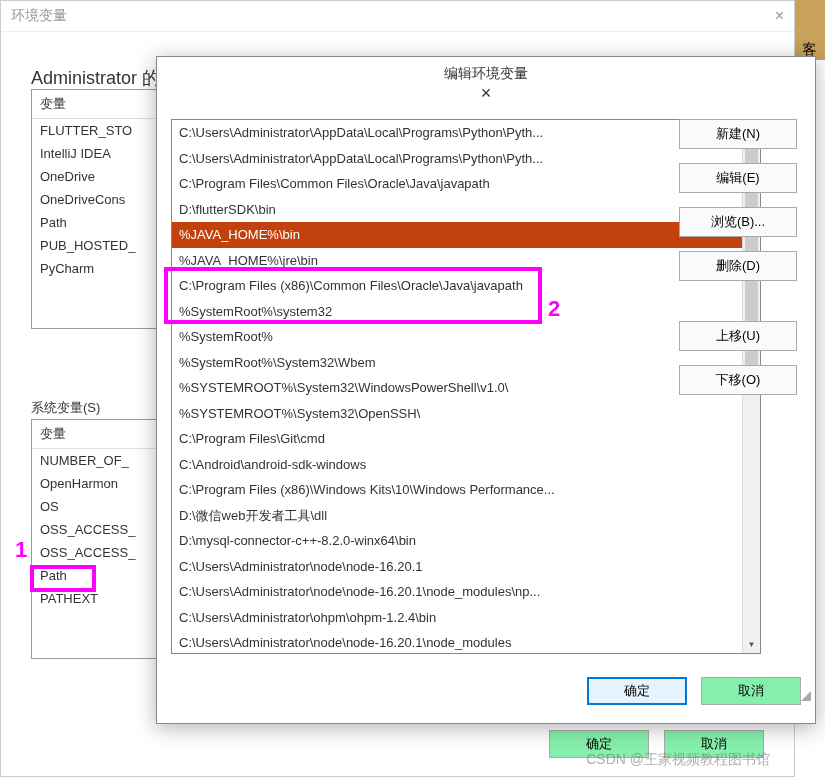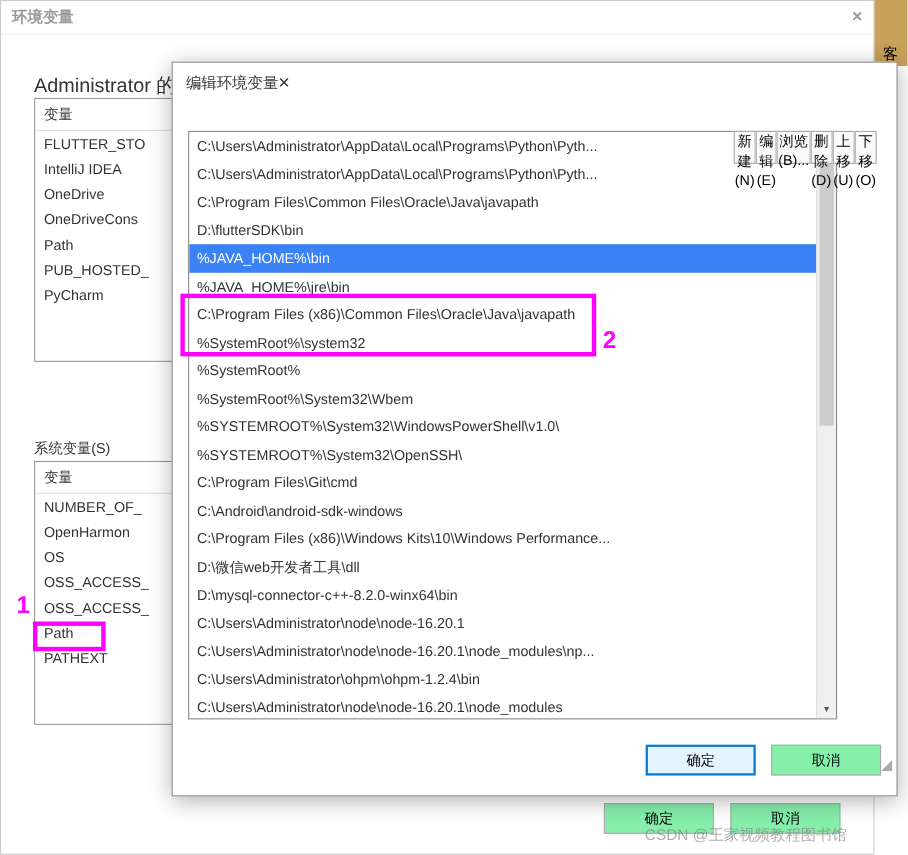--- a/index.html
+++ b/index.html
@@ -1,47 +1,47 @@
 <!DOCTYPE html>
 <html><head>
 <meta charset="utf-8">
 <style>
 * { box-sizing: border-box; margin: 0; padding: 0; font-family: "Microsoft YaHei", "Segoe UI", sans-serif; }
 body { width: 825px; height: 777px; background: #fff; position: relative; overflow: hidden; font-size: 13px; color: #333; }
 
 .parent-dialog { position: absolute; top: 0; left: 0; width: 795px; height: 777px; background: #fff; border: 1px solid #ccc; }
-.parent-title { padding: 6px 10px; font-size: 14px; color: #999; display: flex; justify-content: space-between; align-items: center; border-bottom: 1px solid #eee; font-weight: bold; }
+.parent-title { padding: 6px 10px; font-size: 14px; color: #999; display: flex; justify-content: space-between; align-items: center; border-bottom: 1px solid #eee; }
 .parent-close { font-size: 16px; color: #999; }
 
 .user-vars-label { position: absolute; top: 65px; left: 30px; font-size: 18px; }
 .user-vars-box { position: absolute; top: 88px; left: 30px; width: 750px; height: 240px; border: 1px solid #999; background: #fff; overflow: hidden; }
 .sys-vars-label { position: absolute; top: 398px; left: 30px; font-size: 13px; }
 .sys-vars-box { position: absolute; top: 418px; left: 30px; width: 750px; height: 240px; border: 1px solid #999; background: #fff; overflow: hidden; }
 .col-header { padding: 5px 8px; border-bottom: 1px solid #ddd; font-weight: normal; }
 .var-row { padding: 4px 8px; white-space: nowrap; }
 .cutoff { color: #333; }
 
 .parent-buttons { position: absolute; bottom: 18px; right: 30px; display: flex; gap: 15px; }
 .btn { min-width: 100px; height: 28px; border: 1px solid #aaa; background: #86efac; font-size: 13px; cursor: pointer; display: inline-flex; align-items: center; justify-content: center; }
 .btn.primary { border: 2px solid #0078d7; background: #e5f3ff; }
 
 .gold-strip { position: absolute; top: 0; right: 0; width: 30px; height: 60px; background: #c8a15a; color: #000; font-size: 14px; display: flex; align-items: center; justify-content: center; writing-mode: vertical-rl; }
 
 .edit-dialog { position: absolute; top: 56px; left: 156px; width: 660px; height: 668px; background: #fff; border: 1px solid #888; box-shadow: 0 4px 20px rgba(0,0,0,0.3); }
-.edit-title { padding: 8px 12px; font-size: 14px; display: flex; justify-content: flex-start; align-items: center; }
+.edit-title { padding: 8px 12px; font-size: 14px; display: flex; justify-content: center; align-items: center; flex-direction: column; }
 .edit-close { font-size: 18px; cursor: pointer; }
 .list-box { position: absolute; top: 62px; left: 14px; width: 590px; height: 535px; border: 1px solid #888; overflow: hidden; }
 .list-inner { position: absolute; top: 0; left: 0; right: 18px; bottom: 0; overflow: hidden; }
 .list-row { padding: 3px 7px; white-space: nowrap; overflow: hidden; text-overflow: ellipsis; font-size: 13px; line-height: 1.5; }
-.list-row.selected { background: #3b82f6; color: #fff; }
+.list-row.selected { background: #c2410c; color: #fff; }
 .scrollbar { position: absolute; top: 0; right: 0; bottom: 0; width: 18px; background: #f0f0f0; border-left: 1px solid #ddd; }
 .scroll-arrow { height: 17px; background: #f0f0f0; display: flex; align-items: center; justify-content: center; font-size: 8px; color: #555; }
 .scroll-thumb { position: absolute; top: 17px; left: 2px; right: 2px; height: 250px; background: #ccc; }
 
-.side-buttons { position: absolute; top: 62px; right: 30px; width: 118px; display: flex; }
+.side-buttons { position: absolute; top: 62px; right: 18px; width: 118px; display: flex; flex-direction: column; }
 .side-btn { height: 30px; margin-bottom: 14px; border: 1px solid #aaa; background: #fafafa; font-size: 13px; cursor: pointer; }
 .side-gap { height: 26px; }
 
 .edit-buttons { position: absolute; bottom: 18px; right: 14px; display: flex; gap: 14px; }
 
 .hl-box-2 { position: absolute; top: 267px; left: 164px; width: 378px; height: 57px; border: 4px solid #ff00ff; pointer-events: none; }
 .hl-label-2 { position: absolute; top: 296px; left: 548px; color: #ff00ff; font-size: 22px; font-weight: bold; }
 .hl-box-1 { position: absolute; top: 565px; left: 30px; width: 66px; height: 27px; border: 4px solid #ff00ff; pointer-events: none; }
 .hl-label-1 { position: absolute; top: 537px; left: 15px; color: #ff00ff; font-size: 22px; font-weight: bold; }
 

